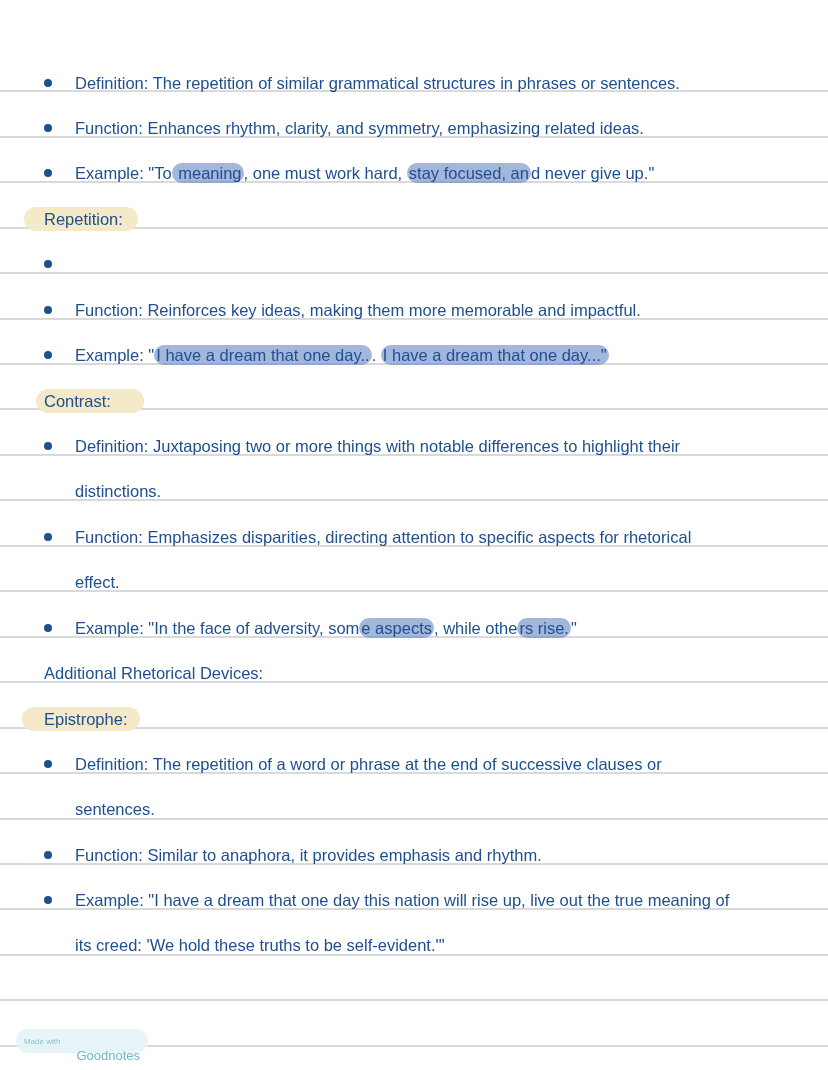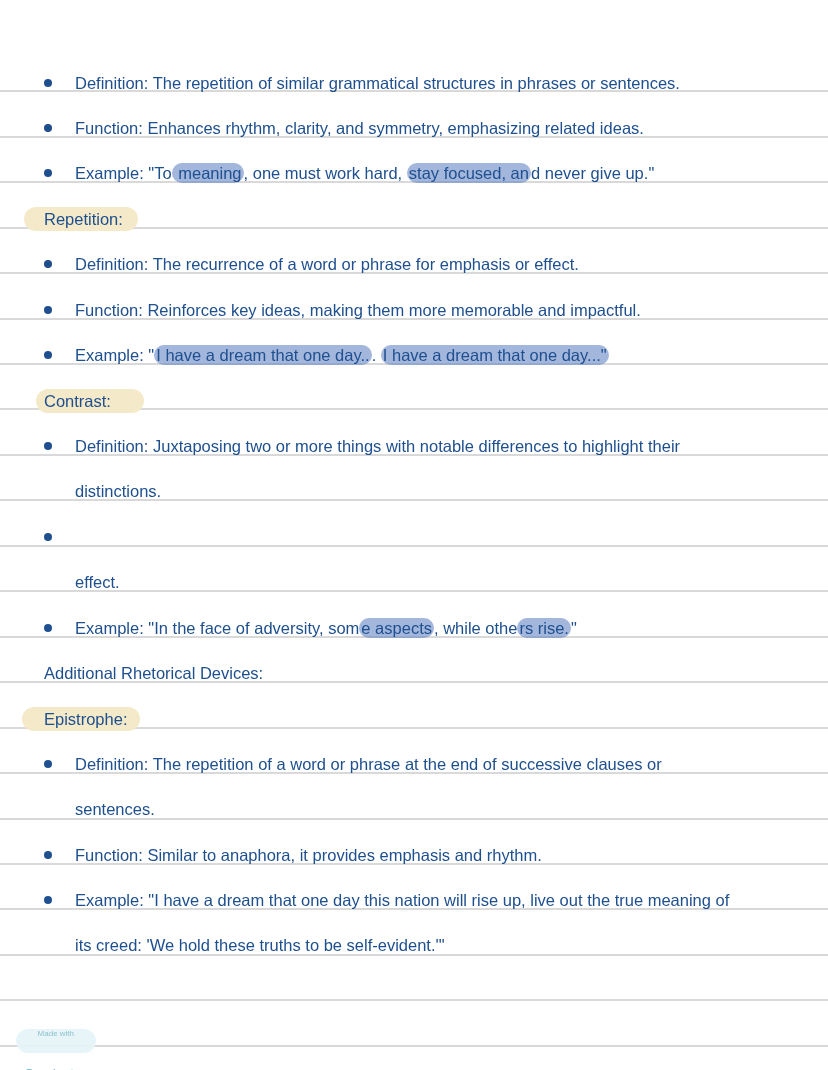--- a/index.html
+++ b/index.html
@@ -9,21 +9,21 @@
   }
   .rule { position: absolute; left: 0; width: 828px; height: 1.5px; background: #d9d9d9; }
   .line { position: absolute; left: 0; width: 828px; height: 24px; font-size: 16.5px; line-height: 24px; white-space: nowrap; }
   .bullet { position: absolute; left: 44px; top: 8px; width: 8px; height: 8px; border-radius: 50%; background: #1e4f8f; }
   .txt { position: absolute; left: 75px; top: 0; }
   .heading { position: absolute; left: 44px; top: 0; }
   .hl-blue { background: rgba(102,133,196,0.6); border-radius: 10px; padding: 1px 2px; }
   .hl-yellow { position: absolute; height: 24px; background: #f4e9c8; border-radius: 12px; top: 0; }
   .badge {
     position: absolute; left: 16px; top: 1029px; height: 24px; padding: 0 8px;
-    background: #e6f5f8; border-radius: 12px; display: flex; align-items: center; gap: 0; opacity: 0.9; flex-direction: column;
+    background: #e6f5f8; border-radius: 12px; display: flex; align-items: center; gap: 16px; opacity: 0.9;
   }
   .badge .small { font-size: 8px; color: #7fb9c8; }
   .badge .brand { font-size: 13px; color: #5aaec3; margin-top: 28px; }
 </style>
 </head>
 <body>
 
 <div id="rules">
     <div class="rule" style="top: 90px;"></div>
     <div class="rule" style="top: 136px;"></div>
@@ -61,21 +61,20 @@
   <span class="bullet"></span>
   <span class="txt"><span>Example: "To</span><span class="hl-blue"> meaning</span><span>, one must work hard, </span><span class="hl-blue">stay focused, an</span><span>d never give up."</span></span>
 </div>
 
 <div class="line" style="top:207px">
   <span class="hl-yellow" style="left:24px;width:114px"></span>
   <span class="heading">Repetition:</span>
 </div>
 <div class="line" style="top:252px">
   <span class="bullet"></span>
-  <span class="txt">Definition: The recurrence of a word or phrase for emphasis or effect.</span>
 </div>
 <div class="line" style="top:298px">
   <span class="bullet"></span>
   <span class="txt">Function: Reinforces key ideas, making them more memorable and impactful.</span>
 </div>
 <div class="line" style="top:343px">
   <span class="bullet"></span>
   <span class="txt"><span>Example: "</span><span class="hl-blue">I have a dream that one day..</span><span>. </span><span class="hl-blue">I have a dream that one day..."</span></span>
 </div>
 
@@ -85,20 +84,21 @@
 </div>
 <div class="line" style="top:434px">
   <span class="bullet"></span>
   <span class="txt">Definition: Juxtaposing two or more things with notable differences to highlight their</span>
 </div>
 <div class="line" style="top:479px">
   <span class="txt">distinctions.</span>
 </div>
 <div class="line" style="top:525px">
   <span class="bullet"></span>
+  <span class="txt">Function: Emphasizes disparities, directing attention to specific aspects for rhetorical</span>
 </div>
 <div class="line" style="top:570px">
   <span class="txt">effect.</span>
 </div>
 <div class="line" style="top:616px">
   <span class="bullet"></span>
   <span class="txt"><span>Example: "In the face of adversity, som</span><span class="hl-blue">e aspects</span><span>, while othe</span><span class="hl-blue">rs rise.</span><span>"</span></span>
 </div>
 
 <div class="line" style="top:661px">

